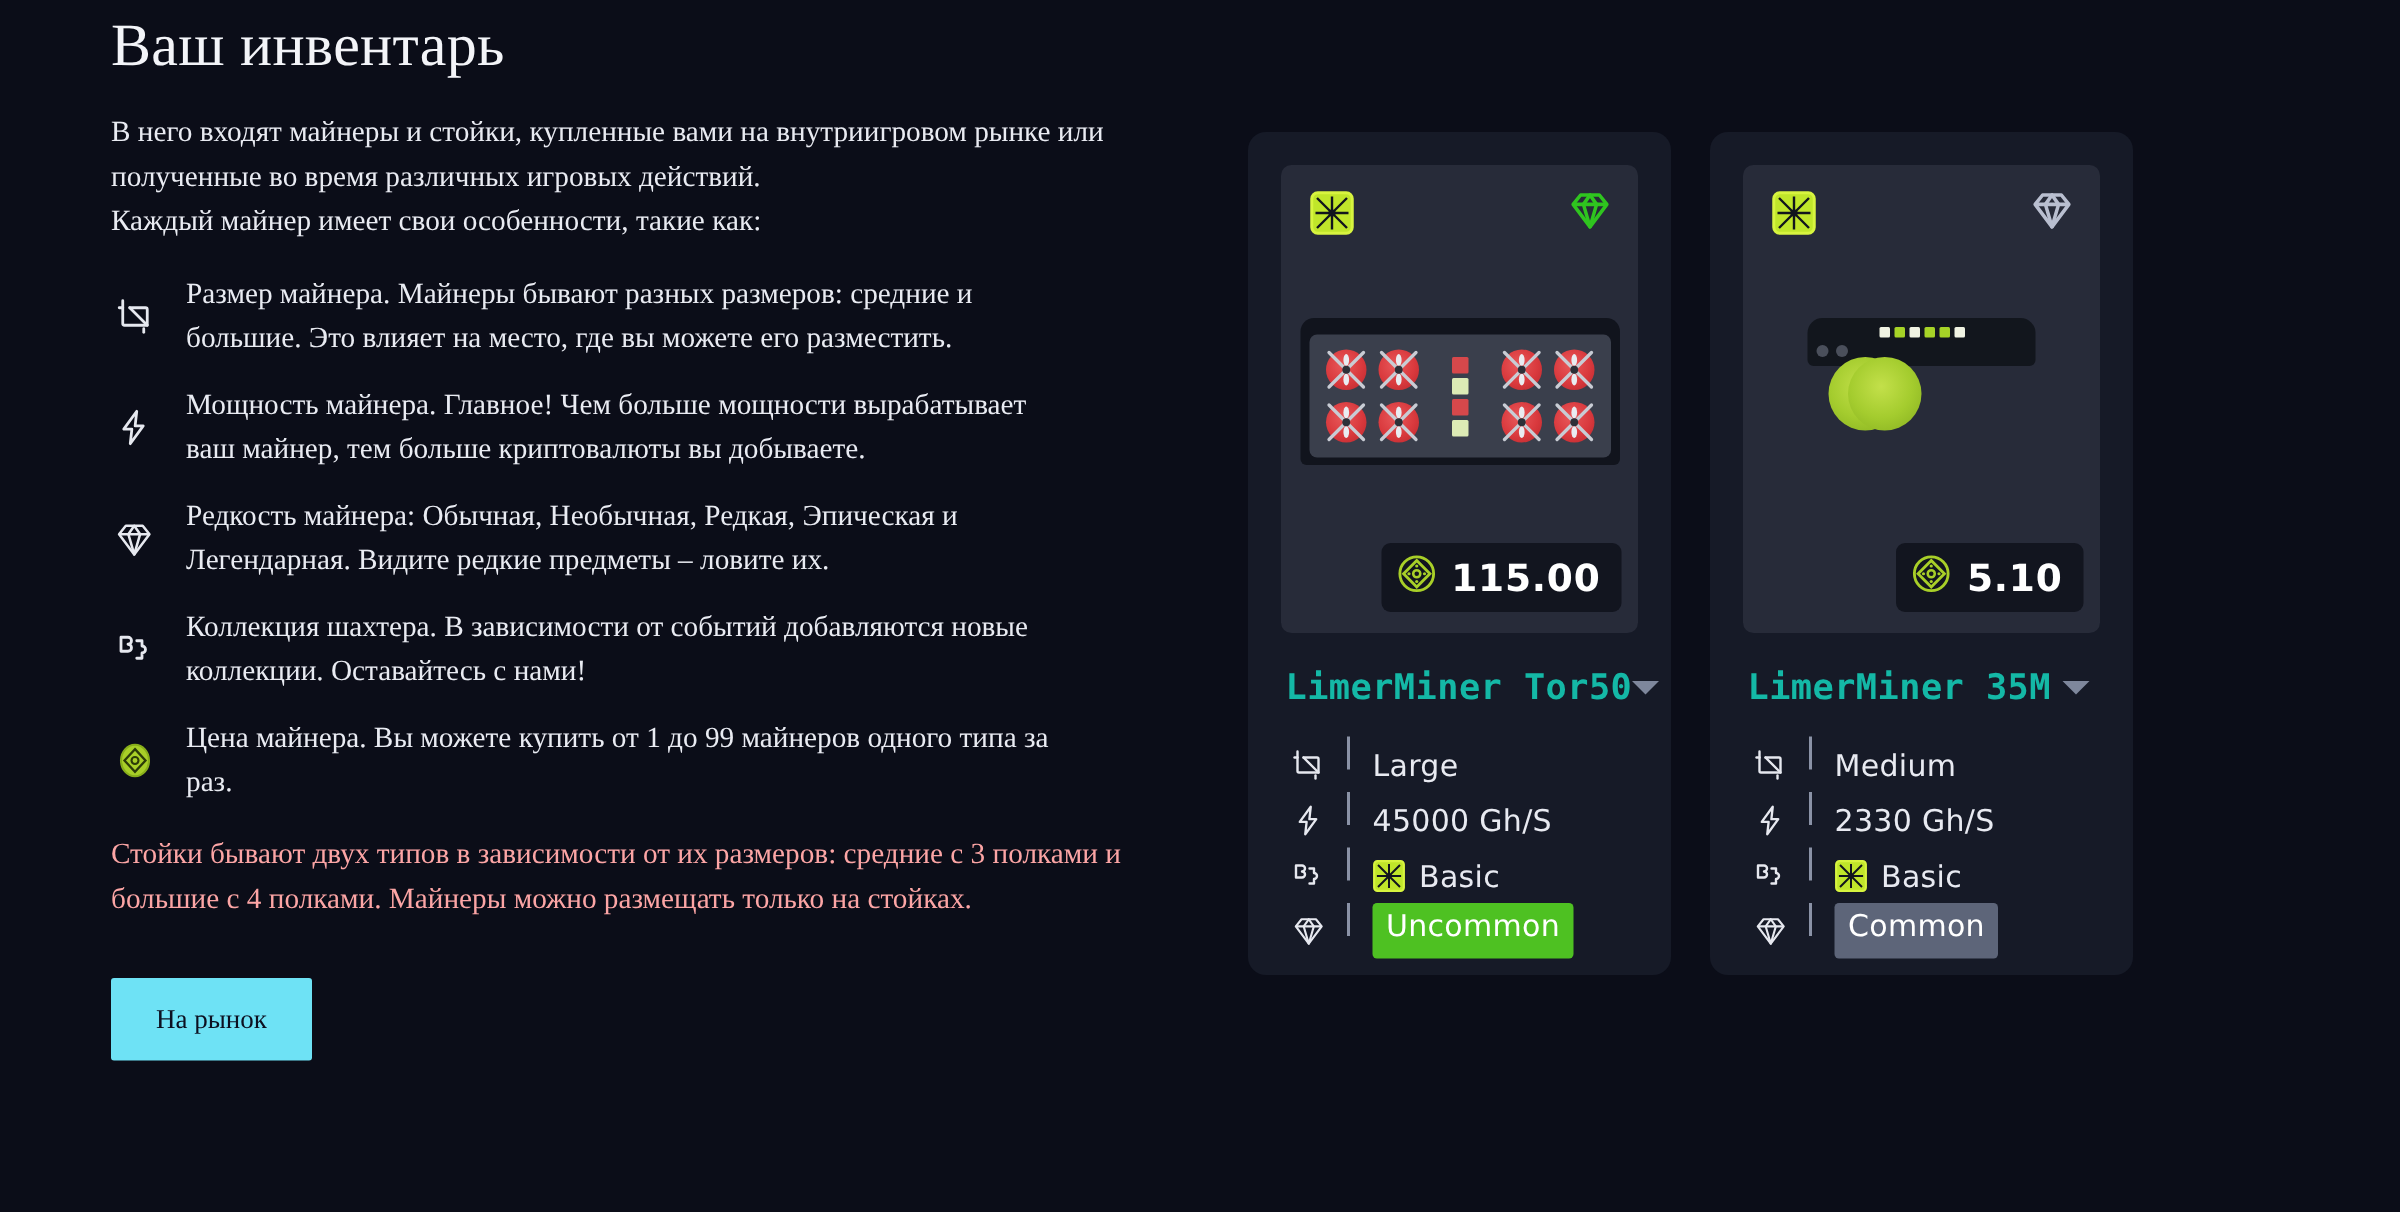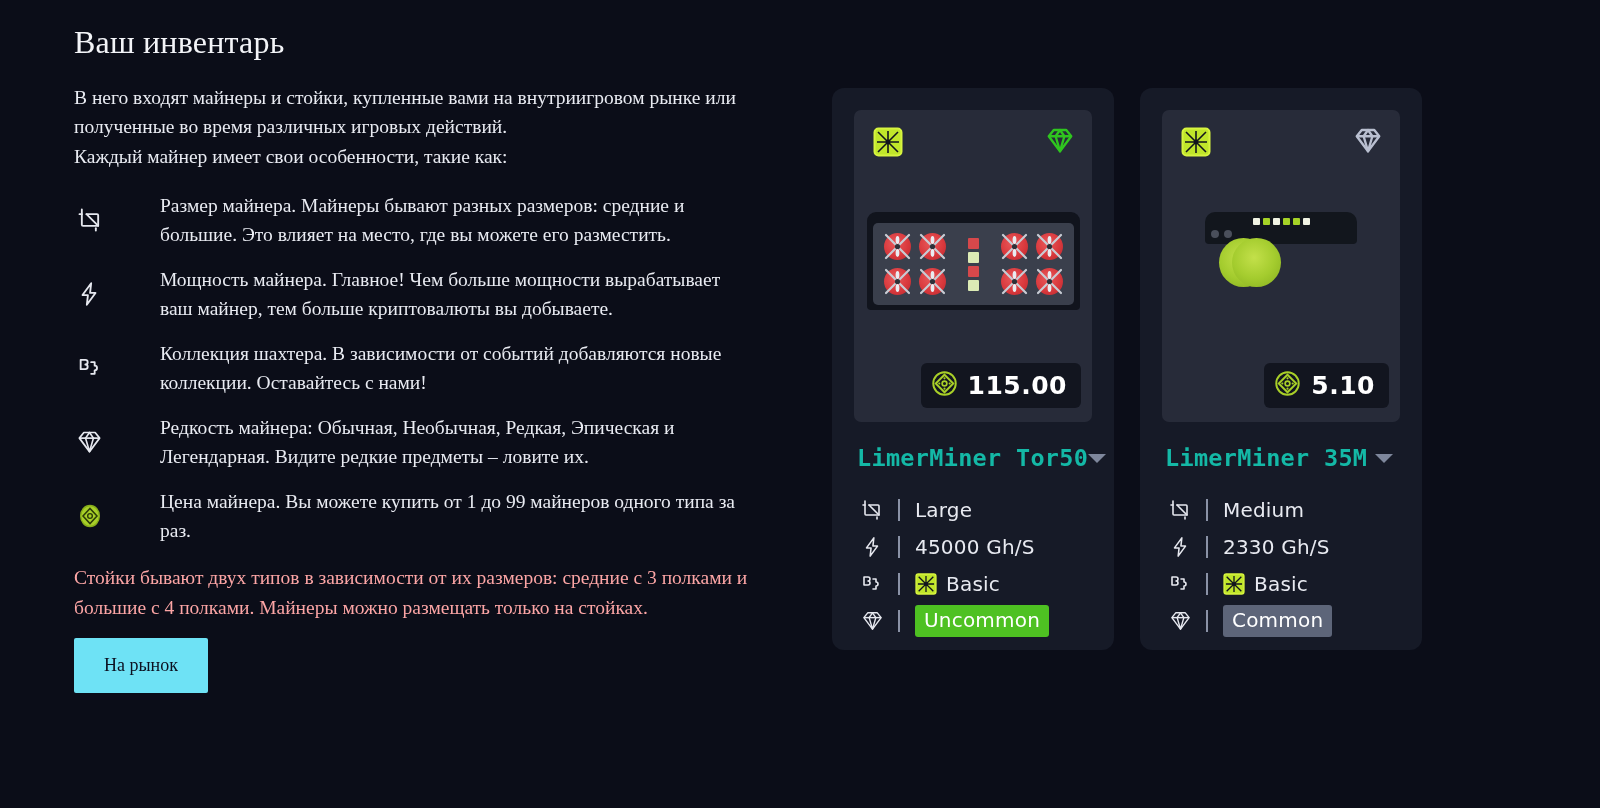--- a/index.html
+++ b/index.html
@@ -27,44 +27,42 @@
 
   
   .left-col {
     width: 830px;
     padding: 6px 0 0 74px;
     flex: 0 0 830px;
   }
 
   .page-title {
     font-family: "Liberation Serif", "DejaVu Serif", serif;
-    font-size: 32px;
+    font-size: 40px;
     font-weight: 400;
     line-height: 1.18;
     color: #f3f4f8;
     letter-spacing: 0.2px;
     margin-bottom: 21px;
-    margin-top: 18px;
   }
 
   .intro-p {
     font-size: 19.5px;
     line-height: 1.52;
     color: #e9ebf2;
     max-width: 712px;
   }
   .intro-p.second { margin-bottom: 19px; }
 
   .feature-list { margin: 0 0 14px 0; }
 
   .feature-item {
     display: flex;
     align-items: center;
     margin-bottom: 16px;
-    gap: 36px;
   }
   .feature-item:last-child { margin-bottom: 0; }
 
   .feature-icon {
     flex: 0 0 46px;
     width: 46px;
     display: flex;
     justify-content: flex-start;
     align-items: center;
     padding-left: 2px;
@@ -80,21 +78,21 @@
 
   .closing-p {
     font-size: 19.5px;
     line-height: 1.55;
     color: #fca5a5;
     max-width: 716px;
     margin-top: 18px;
   }
 
   .market-btn {
-    margin-top: 14px;
+    margin-top: 37px;
     display: inline-block;
     background: #6ee2f5;
     color: #0c1020;
     border: none;
     border-radius: 2px;
     font-family: "Liberation Serif", "DejaVu Serif", serif;
     font-size: 18px;
     line-height: 1;
     padding: 18px 30px 19px;
     cursor: pointer;
@@ -287,21 +285,20 @@
     margin-right: 2px;
   }
 
   
   .specs {
     margin-top: 19px;
     padding-left: 3px;
   }
   .spec-row {
     display: flex;
-    align-items: center;
     height: 37px;
   }
   .spec-icon {
     flex: 0 0 30px;
     width: 30px;
     display: flex;
     align-items: center;
     justify-content: center;
   }
   .spec-sep {
@@ -367,37 +364,37 @@
         <span class="feature-icon">
           <svg width="26" height="26" viewBox="0 0 24 24" fill="none" stroke="#e6e8ef" stroke-width="1.7" stroke-linecap="round" stroke-linejoin="round">
             <path d="M14 2 6 13h5l-1 9 8-11h-5l1-9z"></path>
           </svg>
         </span>
         <span class="feature-text">Мощность майнера. Главное! Чем больше мощности вырабатывает ваш майнер, тем больше криптовалюты вы добываете.</span>
       </div>
 
       <div class="feature-item">
         <span class="feature-icon">
-          <svg width="28" height="28" viewBox="0 0 24 24" fill="none" stroke="#e6e8ef" stroke-width="1.6" stroke-linecap="round" stroke-linejoin="round">
-            <path d="M4 5h4a2 2 0 0 1 0 4h0a2 2 0 0 1 0 4H4z"></path>
-            <path d="M13 7h3v3a2 2 0 1 1 0 4v3h-3"></path>
-          </svg>
-        </span>
-        <span class="feature-text">Коллекция шахтера. В зависимости от событий добавляются новые коллекции. Оставайтесь с нами!</span>
-      </div>
-
-      <div class="feature-item">
-        <span class="feature-icon">
           <svg width="27" height="27" viewBox="0 0 24 24" fill="none" stroke="#e6e8ef" stroke-width="1.5" stroke-linejoin="round">
             <path d="M3 9l9 12 9-12-4-5H7z"></path>
             <path d="M3 9h18"></path>
             <path d="M8.5 9 12 21 15.5 9 12 4z"></path>
           </svg>
         </span>
         <span class="feature-text">Редкость майнера: Обычная, Необычная, Редкая, Эпическая и Легендарная. Видите редкие предметы – ловите их.</span>
+      </div>
+
+      <div class="feature-item">
+        <span class="feature-icon">
+          <svg width="28" height="28" viewBox="0 0 24 24" fill="none" stroke="#e6e8ef" stroke-width="1.6" stroke-linecap="round" stroke-linejoin="round">
+            <path d="M4 5h4a2 2 0 0 1 0 4h0a2 2 0 0 1 0 4H4z"></path>
+            <path d="M13 7h3v3a2 2 0 1 1 0 4v3h-3"></path>
+          </svg>
+        </span>
+        <span class="feature-text">Коллекция шахтера. В зависимости от событий добавляются новые коллекции. Оставайтесь с нами!</span>
       </div>
 
       <div class="feature-item">
         <span class="feature-icon">
           <svg width="28" height="28" viewBox="0 0 24 24">
             <ellipse cx="12" cy="12" rx="8" ry="9" fill="#a8cf28" stroke="#88ae1a" stroke-width="1.2"></ellipse>
             <path d="M12 5.5 18 12l-6 6.5L6 12z" fill="none" stroke="#2c3b08" stroke-width="1.3"></path>
             <circle cx="12" cy="12" r="2" fill="none" stroke="#2c3b08" stroke-width="1.2"></circle>
           </svg>
         </span>

